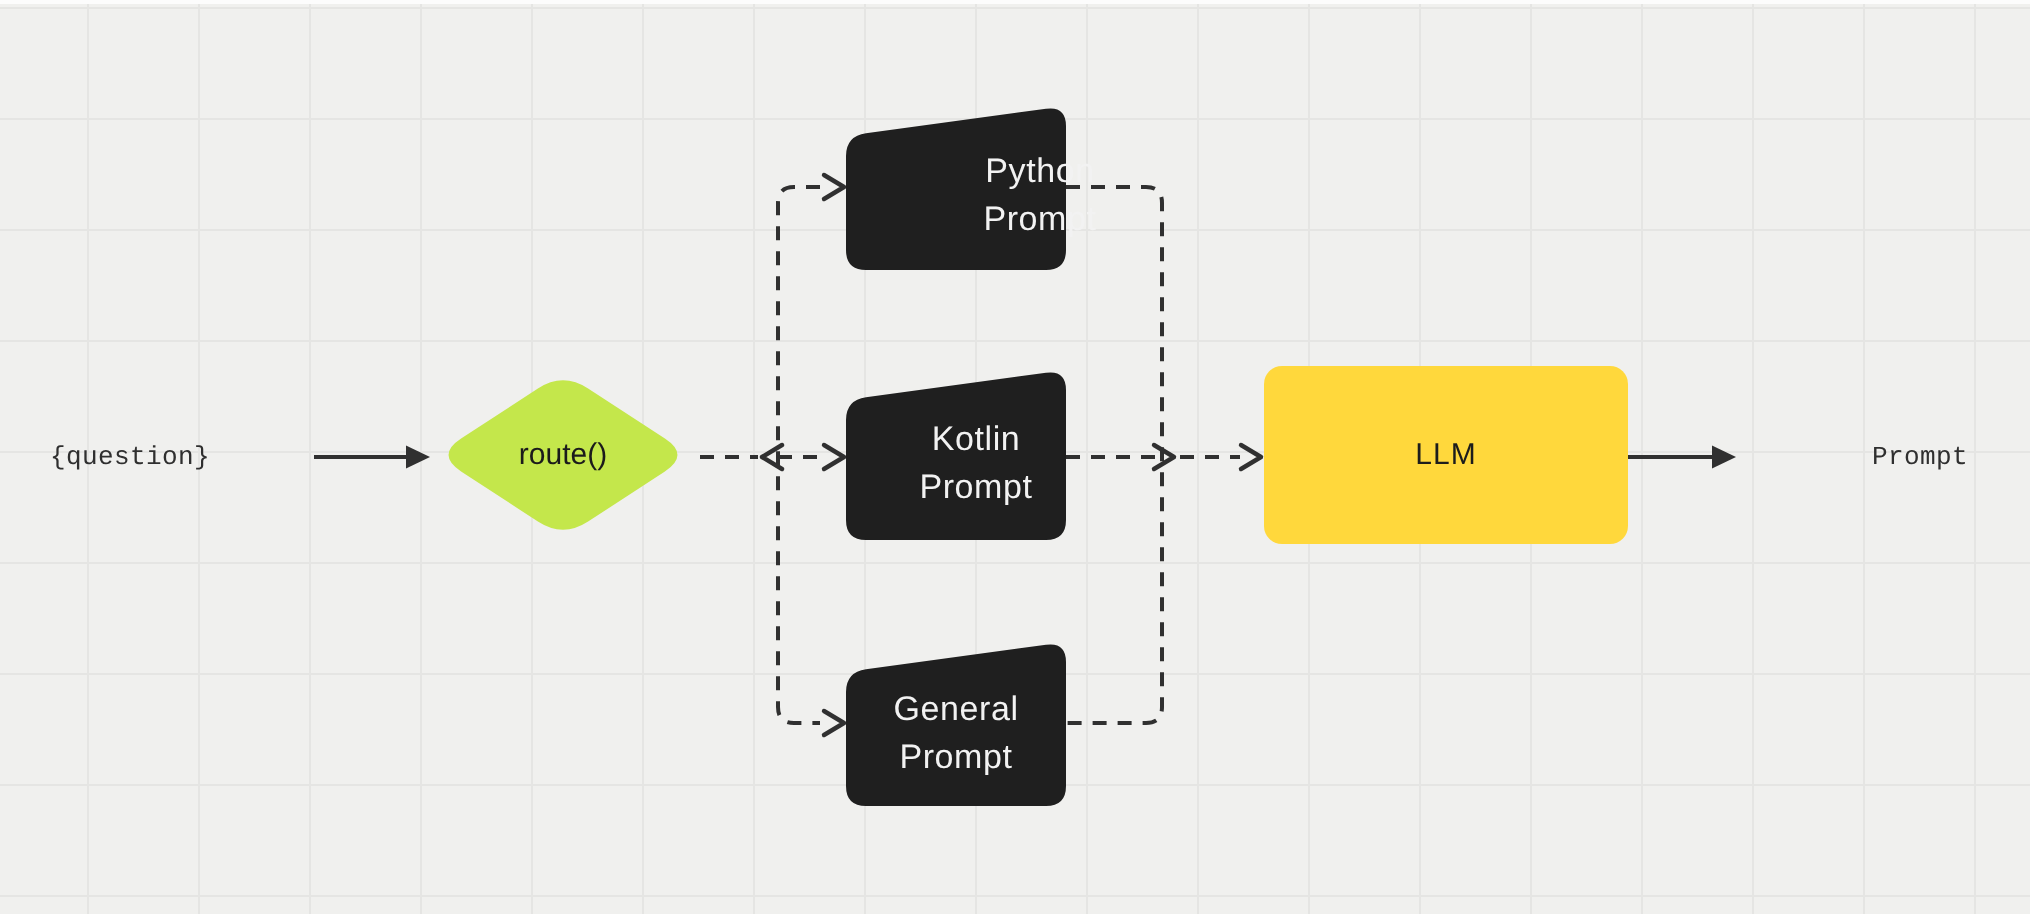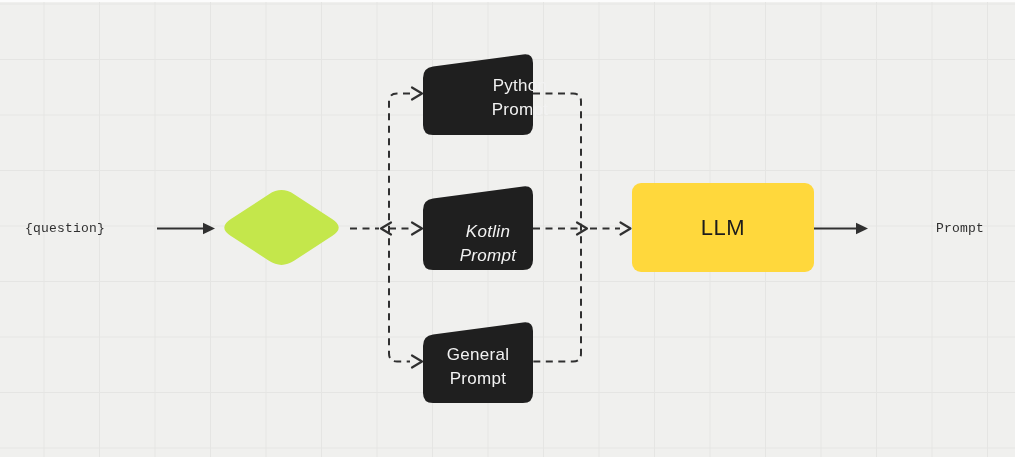--- a/index.html
+++ b/index.html
@@ -27,21 +27,21 @@
     color:#2f2f2f;
     white-space:pre-line;
   }
   .io-label{font-size:13px;letter-spacing:0.2px;font-family:Liberation Mono, monospace;}
   .node-label{font-size:15px;color:#1b1b1b;}
   .prompt-label{
     flex-direction:column;
     font-size:17px;line-height:24px;
     color:#f2f2f2;letter-spacing:0.3px;
   }
-  .llm-label{font-size:22px;color:#1c1c1c;letter-spacing:0.5px;}
+  .llm-label{font-size:15px;color:#1c1c1c;letter-spacing:0.5px;}
 </style>
 </head>
 <body>
 
 <div id="canvas">
   <div id="top-strip"></div>
 
   <svg class="layer" width="1015" height="457" viewBox="0 0 1015 457">
 
     <g stroke="#303030" stroke-width="2" fill="none">
@@ -89,27 +89,28 @@
     <rect x="632" y="183" width="182" height="89" rx="9" fill="#ffd83c"></rect>
 
     <g stroke="#303030" stroke-width="2" fill="none">
       <line x1="814" y1="228.5" x2="856.5" y2="228.5"></line>
       <path d="M868,228.5 L856,222.8 L856,234.2 Z" fill="#303030" stroke="none"></path>
     </g>
   </svg>
 
   <div class="label io-label" style="left:15px;top:220px;width:100px;height:16px;">{question}</div>
 
+  <div class="label node-label" style="left:218px;top:186px;width:127px;height:83px;">route()</div>
 
   <div class="label prompt-label" style="left:447px;top:57px;width:110px;height:82px;margin-left:18px;">
     <span>Python</span>
     <span>Prompt</span>
   </div>
 
-  <div class="label prompt-label" style="left:423px;top:202px;width:130px;height:84px;font-style:italic;">
+  <div class="label prompt-label" style="left:423px;top:190px;width:130px;height:84px;">
     <span>Kotlin</span>
     <span>Prompt</span>
   </div>
 
   <div class="label prompt-label" style="left:423px;top:326px;width:110px;height:82px;text-align:right;">
     <span>General</span>
     <span>Prompt</span>
   </div>
 
   <div class="label llm-label" style="left:632px;top:183px;width:182px;height:89px;">LLM</div>

